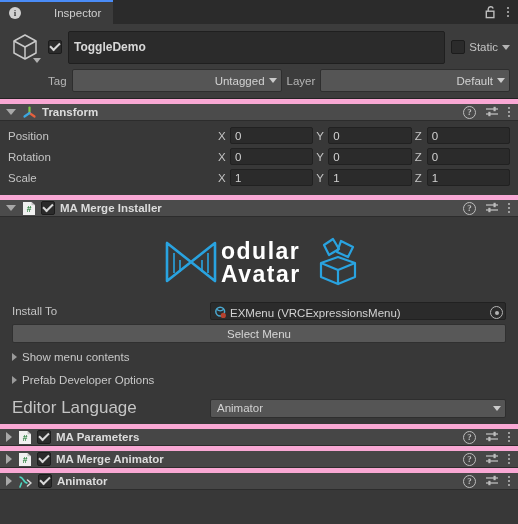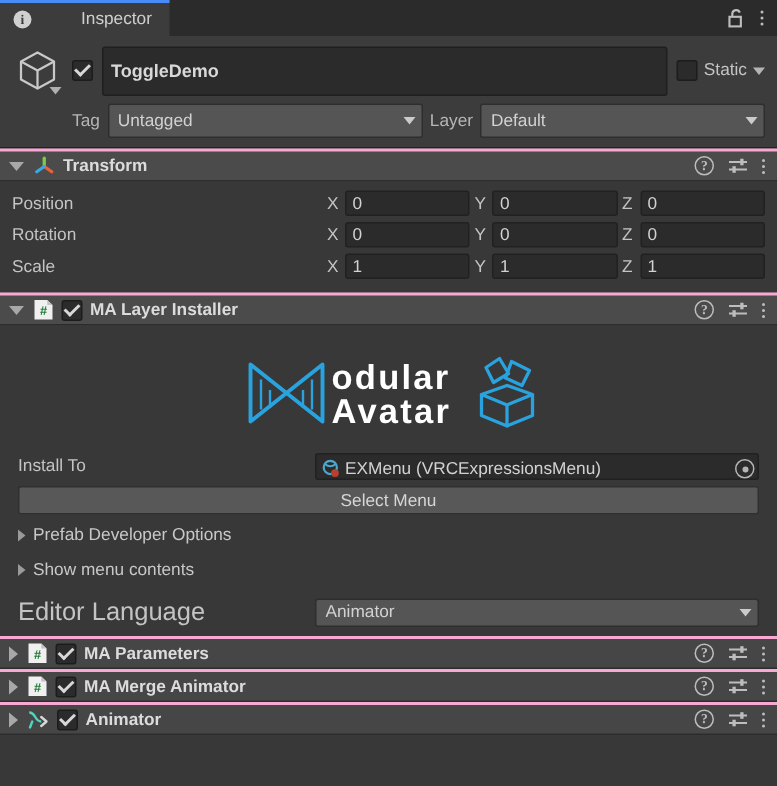--- a/index.html
+++ b/index.html
@@ -101,20 +101,21 @@
     width: 0; height: 0;
     border-left: 4px solid transparent;
     border-right: 4px solid transparent;
     border-top: 5px solid #b4b4b4;
   }
   .go-row2 {
     display: flex; align-items: center;
     gap: 5px;
     margin-top: 5px;
     padding-left: 40px;
+    text-align: right;
   }
   .fld-label { font-size: 11.5px; color: #b6b6b6; flex: none; }
   .dropdown {
     height: 23px;
     background: #555555;
     border: 1px solid #2e2e2e;
     border-radius: 2px;
     display: flex; align-items: center;
     padding: 0 4px 0 6px;
     color: #d2d2d2;
@@ -131,21 +132,21 @@
   .tag-dd { width: 210px; }
   .layer-dd { flex: 1; }
 
   
   .comp-header {
     height: 22px;
     background: #4b4b4b;
     display: flex; align-items: center;
     gap: 5px;
     padding: 0 8px 0 6px;
-    border-top: 2px solid #f9a8d4;
+    border-top: 5px solid #f9a8d4;
     border-bottom: 1px solid #2c2c2c;
   }
   .comp-header.collapsedrow { background: #464646; }
   .foldout {
     width: 0; height: 0; flex: none;
     border-top: 5px solid transparent;
     border-bottom: 5px solid transparent;
     border-left: 6px solid #a8a8a8;
     margin-right: 1px;
   }
@@ -418,21 +419,21 @@
 <div class="comp-header">
   <span class="foldout open"></span>
   <span class="script-icon">
     <svg width="14" height="15" viewBox="0 0 14 15">
       <path d="M1 1 H9.5 L13 4.3 V14 H1 Z" fill="#f0f0f0"></path>
       <path d="M9.5 1 L13 4.3 H9.5 Z" fill="#c2c2c2"></path>
       <text x="7" y="11" font-size="8.5" font-weight="bold" fill="#1f7a33" text-anchor="middle" font-family="Liberation Sans, sans-serif">#</text>
     </svg>
   </span>
   <span class="cb checked"></span>
-  <span class="comp-title">MA Layer Installer</span>
+  <span class="comp-title">MA Merge Installer</span>
   <span class="comp-right">
     <span class="help-icon">?</span>
     <span>
       <svg width="14" height="12" viewBox="0 0 14 12">
         <line x1="1" y1="3" x2="13" y2="3" stroke="#bdbdbd" stroke-width="1.3"></line>
         <line x1="1" y1="8" x2="13" y2="8" stroke="#bdbdbd" stroke-width="1.3"></line>
         <rect x="8.5" y="0.8" width="2.2" height="4.4" fill="#bdbdbd"></rect>
         <rect x="3.3" y="5.8" width="2.2" height="4.4" fill="#bdbdbd"></rect>
       </svg>
     </span>
@@ -486,25 +487,25 @@
       <span class="of-picker"></span>
     </span>
   </div>
 
   <div class="wide-button">
     <span>Select Menu</span>
   </div>
 
   <div class="foldout-row">
     <span class="foldout-small"></span>
-    <span class="foldout-label">Prefab Developer Options</span>
+    <span class="foldout-label">Show menu contents</span>
   </div>
   <div class="foldout-row">
     <span class="foldout-small"></span>
-    <span class="foldout-label">Show menu contents</span>
+    <span class="foldout-label">Prefab Developer Options</span>
   </div>
 
   <div class="lang-row">
     <span class="lang-label">Editor Language</span>
     <span class="dropdown lang-dd">
       <span class="dd-text">Animator</span>
       <span class="dd-arrow"></span>
     </span>
   </div>
 </div>

